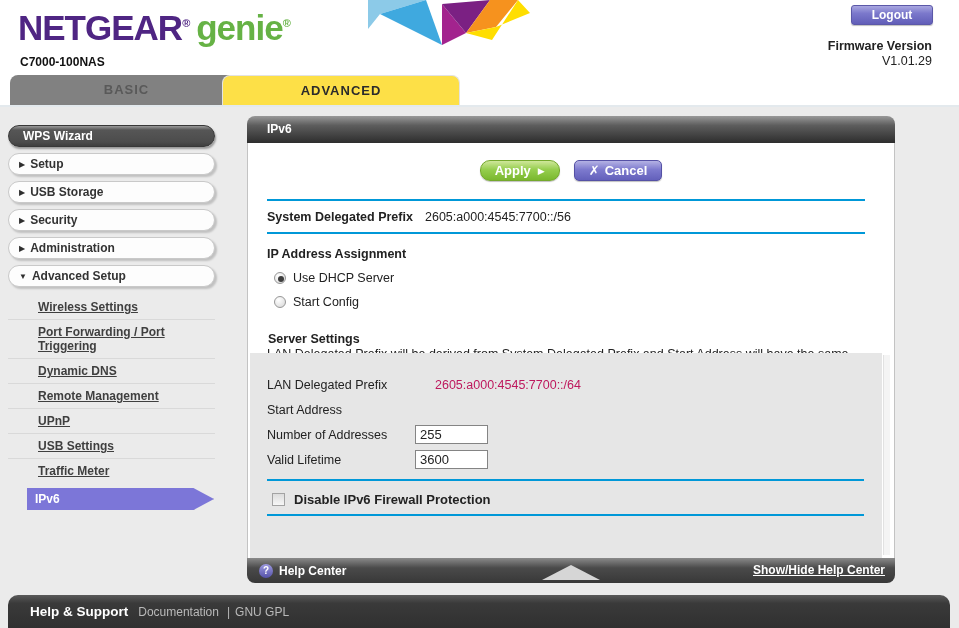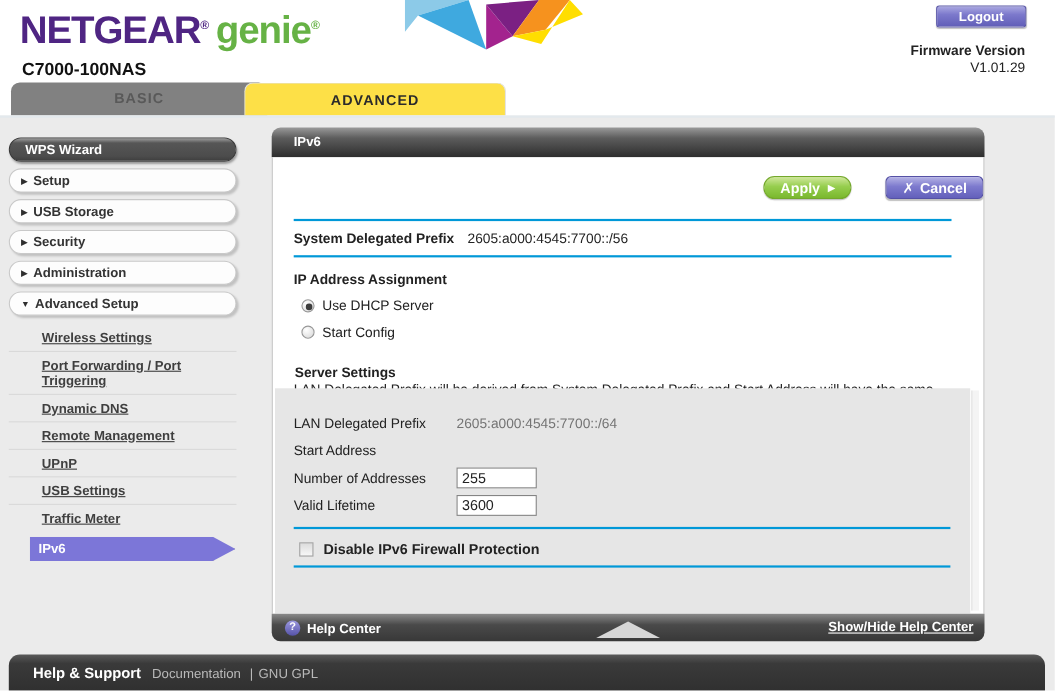--- a/index.html
+++ b/index.html
@@ -6,21 +6,21 @@
   html,body { background:#fff; }
   body { font-family: "Liberation Sans", "DejaVu Sans", sans-serif; }
   .page { position:relative; width:959px; height:628px; overflow:hidden; background:#fff; }
 
   
   .top-header { position:absolute; left:0; top:0; width:959px; height:75px; background:#fff; }
   .logo { position:absolute; left:18px; top:8px; font-size:35px; font-weight:bold; letter-spacing:-1px; white-space:nowrap; }
   .logo .ng { color:#4F2583; }
   .logo .ge { color:#66B245; margin-left:6px; }
   .logo sup { font-size:11px; letter-spacing:0; }
-  .model { position:absolute; left:20px; top:55px; font-size:16px; font-weight:bold; color:#111; }
+  .model { position:absolute; left:20px; top:55px; font-size:12px; font-weight:bold; color:#111; }
   .origami { position:absolute; left:368px; top:0; }
   .logout-btn { position:absolute; left:851px; top:5px; width:82px; height:20px; border:1px solid #5b58a8; border-radius:3px;
     background:linear-gradient(180deg,#a9a7e0,#7c79cc 40%,#615eb8); color:#fff; font-size:12px; font-weight:bold;
     text-align:center; line-height:18px; cursor:pointer; box-shadow:0 1px 1px rgba(0,0,0,.25); }
   .firmware { position:absolute; right:27px; top:39px; text-align:right; font-size:12.5px; color:#222; line-height:15px; }
   .firmware .fw-label { font-weight:bold;padding-left:16px; }
 
   
   .tabbar { position:absolute; left:0; top:75px; width:959px; height:30px; }
   .tab { position:absolute; top:0; height:30px; border-radius:8px 8px 0 0; font-size:13px; font-weight:bold;
@@ -47,21 +47,21 @@
   .selected-arrow { margin:5px 0 0 19px; width:187px; height:22px; background:#7C76D8; color:#fff; font-size:12px;
     font-weight:bold; line-height:22px; padding-left:8px; cursor:pointer;
     clip-path:polygon(0 0, 89% 0, 100% 50%, 89% 100%, 0 100%); box-shadow:1px 2px 2px rgba(0,0,0,.3); }
 
   
   .panel { position:absolute; left:247px; top:116px; width:648px; height:467px; }
   .panel-header { height:27px; border-radius:8px 8px 0 0; background:linear-gradient(180deg,#999 0%,#5d5d5d 35%,#2d2d2d 100%);
     color:#fff; font-size:12px; font-weight:bold; line-height:26px; padding-left:20px; }
   .panel-body { position:relative; height:415px; background:#fff; border-left:1px solid #c3c3c3; border-right:1px solid #c3c3c3; overflow:hidden; }
 
-  .btn-row { padding-top:17px; display:flex; justify-content:flex-end; gap:31px; }
+  .btn-row { padding-top:17px; display:flex; justify-content:center; gap:14px; }
   .btn { height:21px; border-radius:10px; color:#fff; font-size:13px; font-weight:bold; line-height:19px;
     text-align:center; cursor:pointer; padding:0 14px; box-shadow:0 1px 1px rgba(0,0,0,.25); }
   .btn-apply { background:linear-gradient(180deg,#cfe79a,#96ce4e 45%,#7ab82e); border:1px solid #74a82c; }
   .btn-apply .a-arr { font-size:9px; margin-left:7px; vertical-align:1px; }
   .btn-cancel { background:linear-gradient(180deg,#b4b2e4,#7d7ace 45%,#6360bb); border:1px solid #5551a5; border-radius:5px; }
   .btn-cancel .x { font-size:13px; margin-right:5px; }
 
   .hr-blue { height:2px; background:#0098D8; margin:0 29px 0 19px; }
   .hr1 { margin-top:18px; }
   .prefix-row { display:flex; margin:7px 0 6px 19px; height:18px; align-items:center; font-size:12.5px; color:#222; }
@@ -71,21 +71,21 @@
   .radio { width:12px; height:12px; border-radius:50%; border:1px solid #979797;
     background:radial-gradient(circle at 35% 30%, #fff, #d6d6d6); position:relative; display:inline-block; }
   .radio.checked::after { content:""; position:absolute; left:3px; top:3px; width:6px; height:6px; border-radius:50%; background:#3d3d3d; }
   .radio-row .rlbl { margin-left:7px; font-size:12.5px; color:#222; }
   .server-heading { margin:23px 0 0 20px; font-size:12.5px; font-weight:bold; color:#222; }
   .server-desc { margin:1px 14px 0 19px; font-size:12.5px; color:#222; line-height:15px; }
 
   .gray-panel { position:absolute; left:2px; top:210px; width:632px; bottom:0; background:#e6e6e6; padding-top:19px; }
   .f-row { display:flex; align-items:center; height:25px; padding-left:17px; font-size:12.5px; color:#222; }
   .f-row .flbl { width:148px; }
-  .f-static { font-size:12.5px; color:#737373; }
+  .f-static { font-size:12.5px; color:#be185d;margin-left:20px; }
   .f-input { height:19px; border:1px solid #848484; background:#fff; font-family:"Liberation Sans","DejaVu Sans",sans-serif;
     font-size:13px; color:#222; padding:0 4px; }
   .f-wide { width:371px; }
   .f-small { width:73px; }
   .hr-gray { height:2px; background:#0098D8; margin:7px 18px 0 17px; }
   .chk-row { display:flex; align-items:center; margin:10px 0 0 22px; height:16px; cursor:pointer; }
   .checkbox { width:13px; height:13px; border:1px solid #a3a3a3; background:linear-gradient(180deg,#dcdcdc,#f7f7f7); display:inline-block; }
   .chk-row .clbl { margin-left:9px; font-size:13px; font-weight:bold; color:#222; }
   .scroll-hint { position:absolute; right:4px; top:212px; bottom:3px; width:7px; background:#f4f4f4; border-left:1px solid #e2e2e2; }
 

